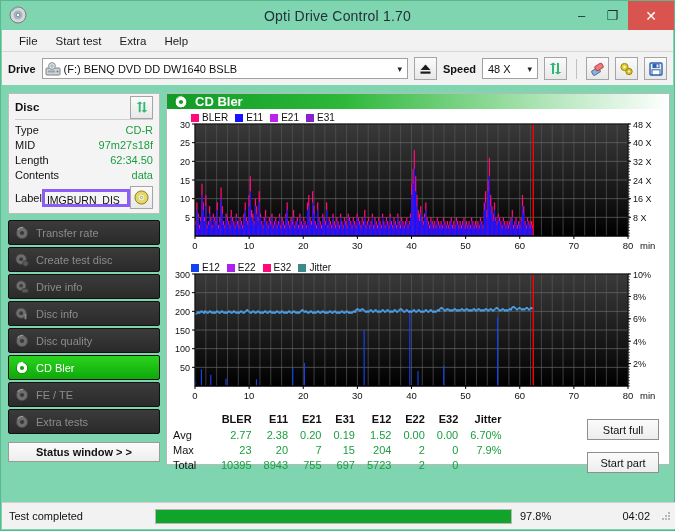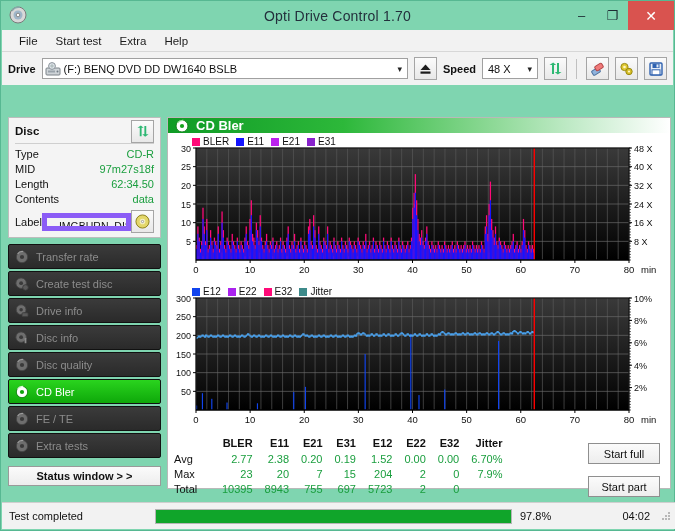--- a/index.html
+++ b/index.html
@@ -85,21 +85,20 @@
     background: #fff; border: 1px solid #a0a0a0;
     display: flex; align-items: center; padding-left: 5px;
     position: relative; font-size: 11px; color: #111;
   }
   .bar-sep { width: 1px; height: 20px; background: #c0c0c0; margin: 0 3px; }
   
   #body {
     position: absolute; left: 1px; top: 92px;
     width: 673px; height: 372px;
     display: flex;
-    margin-top: 24px;
   }
   
   #leftpanel {
     width: 165px;
     padding: 0 6px 0 6px;
     display: flex; flex-direction: column;
   }
   #disc-box {
     background: #f4f4f4;
     border: 1px solid #bdbdbd;
@@ -111,22 +110,22 @@
   }
   #disc-head .t { font-weight: bold; font-size: 11.5px; color: #111; }
   #disc-sep { height: 1px; background: #cfcfcf; margin: 1px 0 3px 0; }
   .drow { display: flex; justify-content: space-between; line-height: 15px; font-size: 11px; }
   .drow .k { color: #111; }
   .drow .v { color: #1a9e3e; }
   #label-row { display: flex; align-items: center; margin-top: 3px; gap: 0; }
   #label-row .k { color: #111; font-size: 11px; }
   #label-input {
     flex: 1; height: 18px; background: #f4f4f4;
-    border: 5px solid #8b5cf6; font-size: 10.5px;
-    color: #111; padding: 0 12px; line-height: 16px;
+    border: 3px solid #8b5cf6; font-size: 10.5px;
+    color: #111; padding: 0 2px; line-height: 16px;
     overflow: hidden; white-space: nowrap;
   }
   #navlist { margin-top: 6px; display: flex; flex-direction: column; gap: 2px; }
   .navbtn {
     height: 25px;
     background: linear-gradient(#3b3b3b,#2a2a2a);
     border: 1px solid #111;
     border-radius: 2px;
     display: flex; align-items: center;
     padding-left: 6px; gap: 7px;

